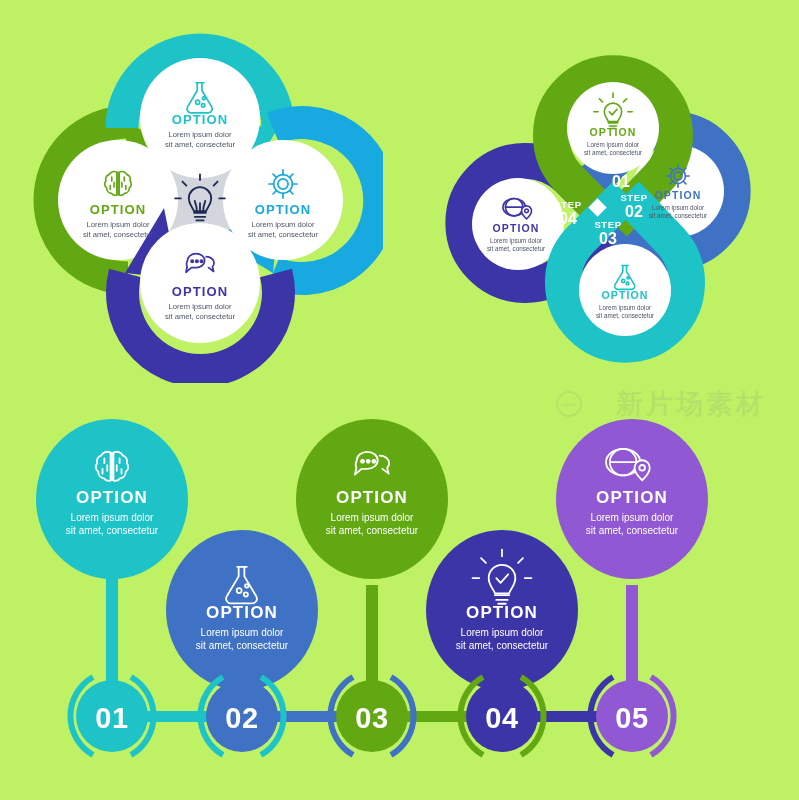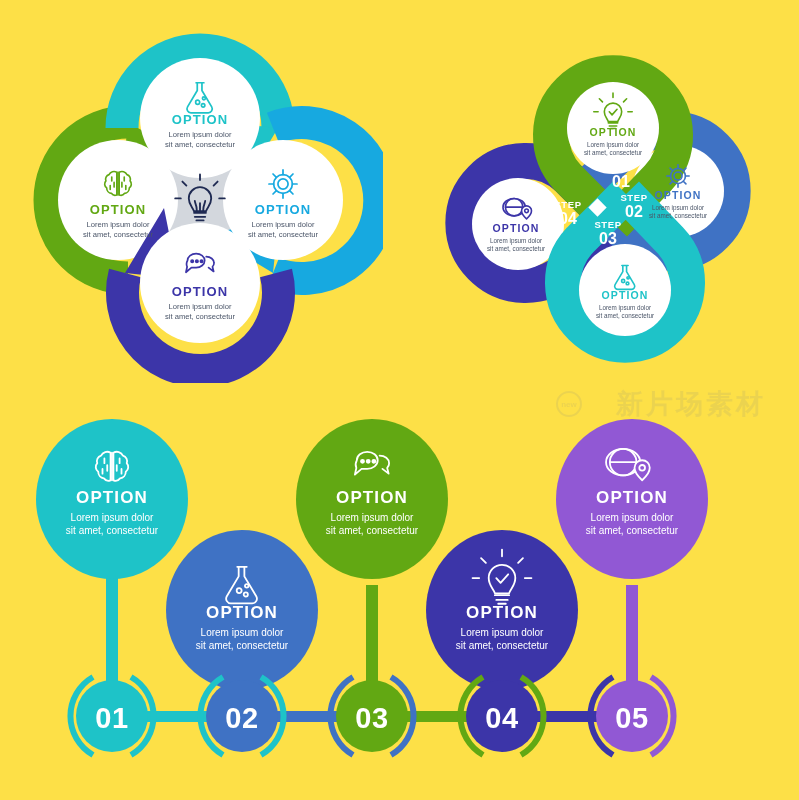--- a/index.html
+++ b/index.html
@@ -1,21 +1,21 @@
 <!DOCTYPE html>
 <html><head>
 <meta charset="utf-8">
 <style>
   html,body{margin:0;padding:0;background:#ffffff;}
   body{
     width:799px;height:800px;overflow:hidden;
     font-family:"Liberation Sans","DejaVu Sans",sans-serif;
     position:relative;
   }
-  #stage{position:relative;width:799px;height:800px;background:#fde047;}
+  #stage{position:relative;width:799px;height:800px;background:#bef264;}
   svg.panel{position:absolute;display:block;}
   .opt-title{
     font-family:"Liberation Sans","DejaVu Sans",sans-serif;
     font-weight:bold; letter-spacing:1.1px;
   }
   .opt-desc{
     font-family:"Liberation Sans","DejaVu Sans",sans-serif;
     font-weight:normal;
   }
   .step-word{font-family:"Liberation Sans","DejaVu Sans",sans-serif;font-weight:bold;letter-spacing:.6px;}

